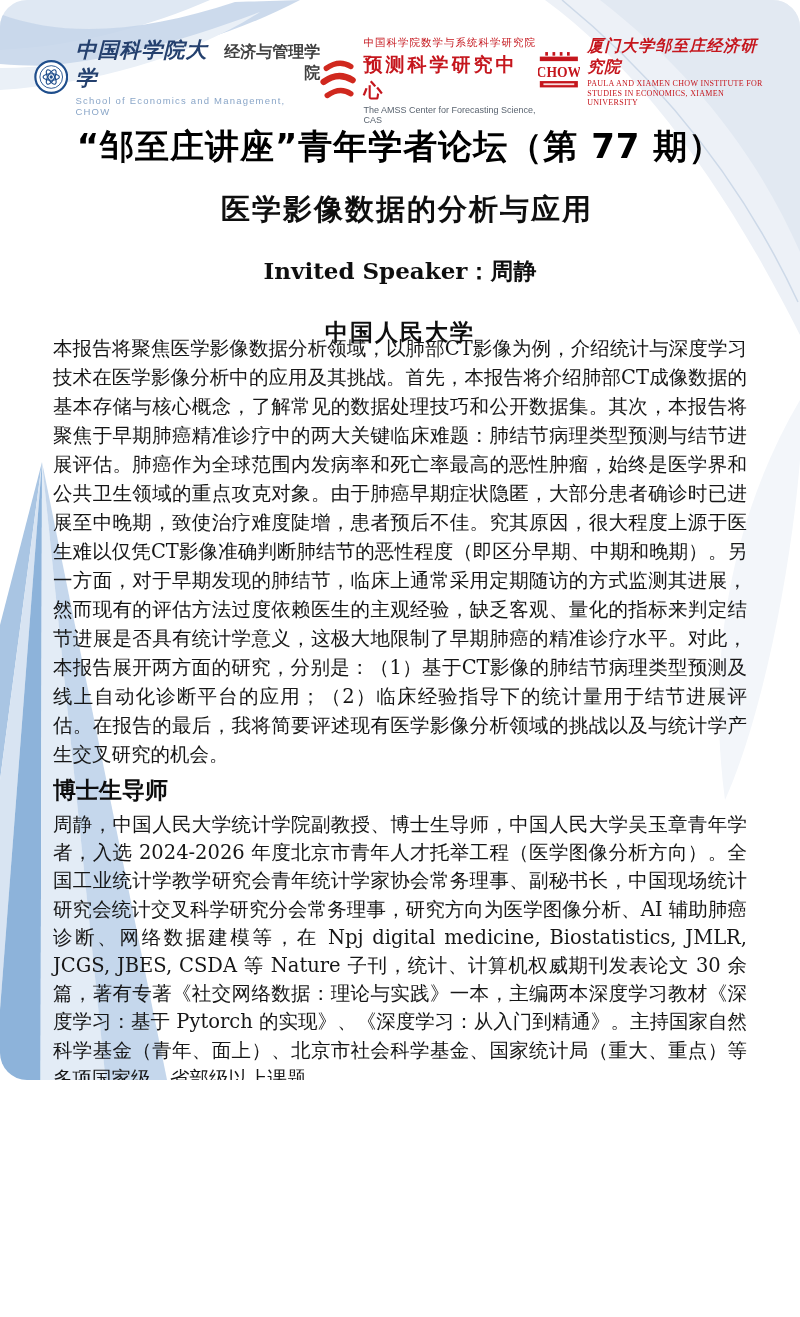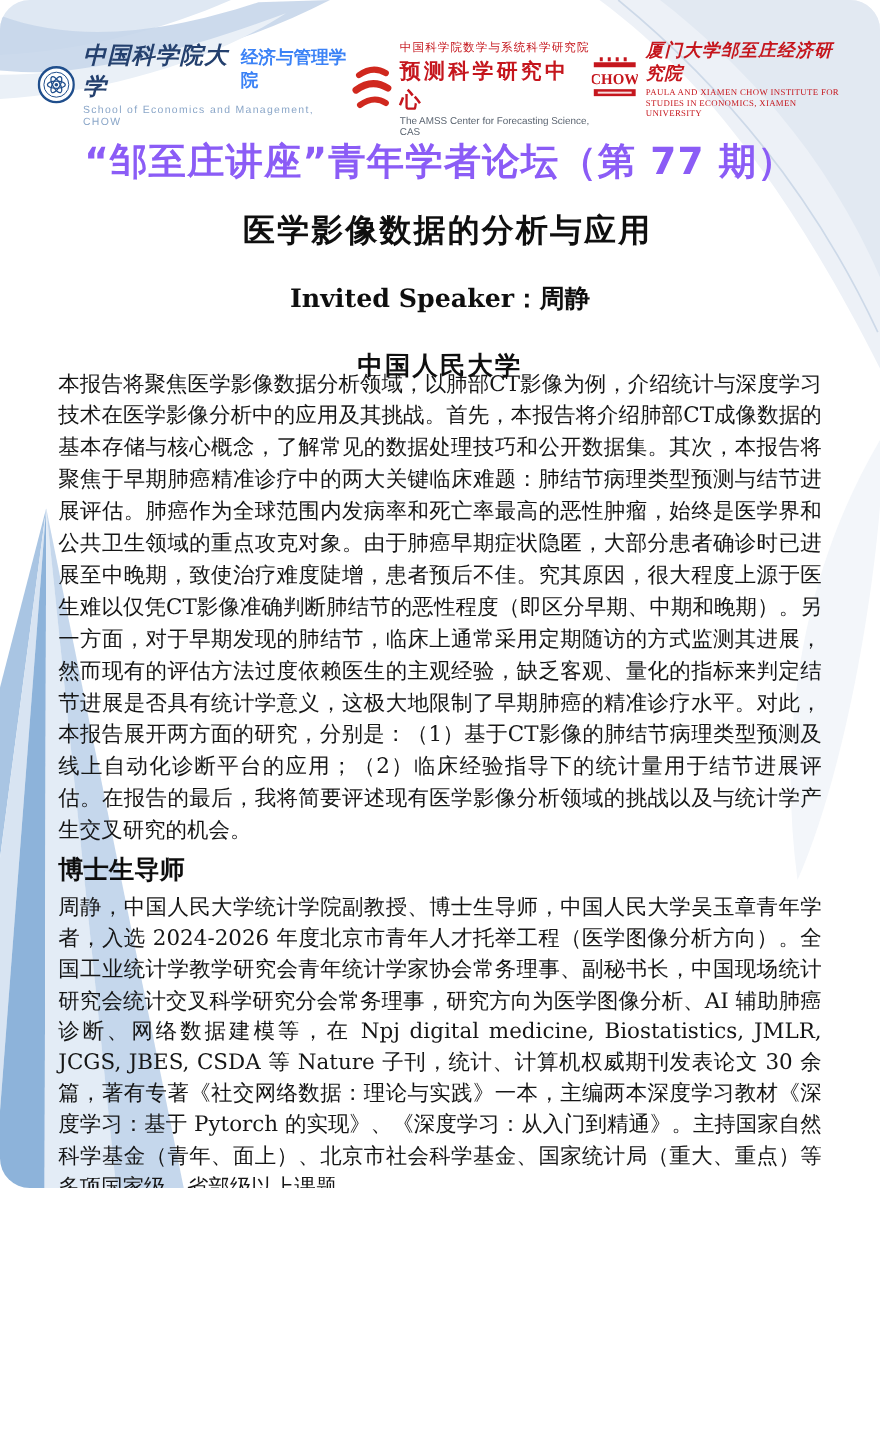--- a/index.html
+++ b/index.html
@@ -8,36 +8,36 @@
   .bg{position:absolute;top:0;left:0;width:800px;height:1317px;z-index:0;}
 
   
   .logos{position:absolute;top:36px;left:34px;right:28px;z-index:3;display:flex;
          justify-content:space-between;align-items:flex-start;}
   .logo{display:flex;align-items:center;gap:7px;}
   .lg-col{display:flex;flex-direction:column;}
   .ucas-cal{font-family:"DejaVu Serif",serif;font-style:italic;font-weight:bold;
             font-size:21px;color:#24406e;letter-spacing:1px;}
   .sem-cn{font-family:Liberation Mono, monospace;font-weight:bold;font-size:16px;
-          color:#3b82f6;margin-left:4px;}
+          color:#404040;margin-left:4px;text-align:right;}
   .lg-row1{display:flex;align-items:baseline;}
   .lg-en{font-family:"Liberation Sans",sans-serif;font-size:9.5px;color:#8aa6c8;
          letter-spacing:1.2px;margin-top:3px;}
   .amss-top{font-family:"DejaVu Sans",sans-serif;font-size:10.5px;color:#c5161d;letter-spacing:1px;}
   .amss-main{font-family:"DejaVu Sans",sans-serif;font-weight:bold;font-size:19px;
              color:#c5161d;letter-spacing:3px;margin:2px 0 1px;}
   .amss-en{font-family:"Liberation Sans",sans-serif;font-size:9px;color:#5a6470;}
   .chow-cn{font-family:"DejaVu Serif",serif;font-style:italic;font-weight:bold;
            font-size:16px;color:#c5161d;letter-spacing:1px;}
   .chow-en{font-family:"Liberation Serif",serif;font-size:8px;color:#c5161d;
            letter-spacing:.3px;margin-top:1px;}
 
   
   .series-title{position:absolute;top:124px;left:0;right:0;margin:0;text-align:center;z-index:2;
-      font-family:"DejaVu Sans",sans-serif;font-weight:bold;font-size:34px;color:#8b5cf6;letter-spacing:1px;}
+      font-family:"DejaVu Sans",sans-serif;font-weight:bold;font-size:34px;color:#000000;letter-spacing:1px;}
   .talk-title{position:absolute;top:190px;left:14px;right:0;margin:0;text-align:center;z-index:2;
       font-family:"DejaVu Serif",serif;font-weight:600;font-size:29px;color:#0f0f0f;letter-spacing:2px;}
   .speaker-line{position:absolute;top:256px;left:0;right:0;text-align:center;z-index:2;
       font-family:"DejaVu Serif",serif;font-weight:bold;font-size:23px;color:#0f0f0f;}
   .affiliation{position:absolute;top:292px;left:0;right:0;text-align:center;z-index:2;
       font-family:"DejaVu Serif",serif;font-weight:600;font-size:23px;color:#0f0f0f;letter-spacing:2px;margin-top:25px;}
 
   
   .content{position:absolute;top:334px;left:53px;width:694px;z-index:2;}
   .content h3{margin:0 0 5px 0;font-family:"DejaVu Sans",sans-serif;font-weight:bold;

